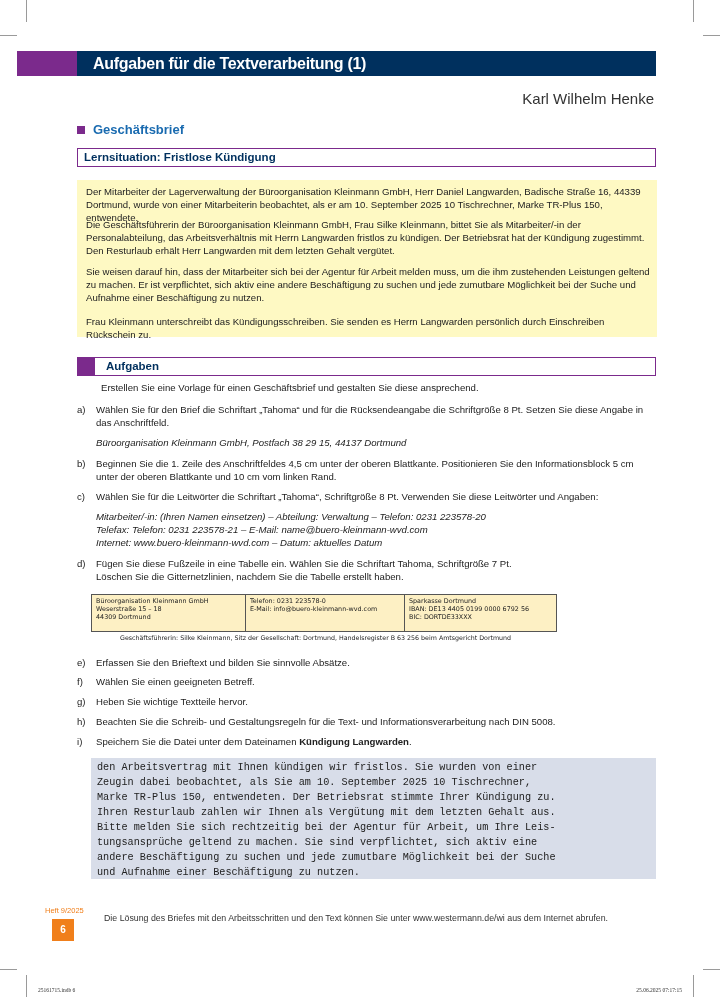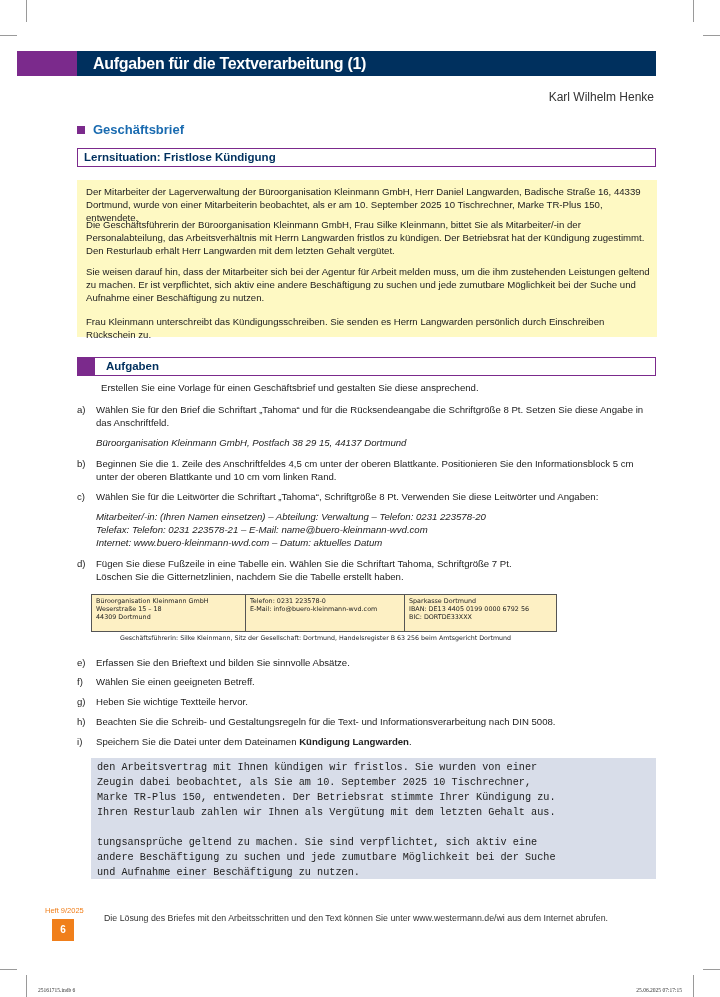--- a/index.html
+++ b/index.html
@@ -3,21 +3,21 @@
 <meta charset="utf-8">
 <style>
   html, body { margin:0; padding:0; }
   body { width:720px; height:997px; background:#ffffff; position:relative; overflow:hidden;
          font-family:"Liberation Sans", sans-serif; color:#222; }
   .crop { position:absolute; background:#9a9a9a; }
   .header-bar { position:absolute; left:17px; top:51px; width:639px; height:25px; background:#00305e;text-align:right; }
   .header-accent { position:absolute; left:0; top:0; width:60px; height:25px; background:#7b2a8c; }
   .header-title { position:absolute; left:76px; top:0; line-height:25px; color:#fff; font-weight:bold;
                   font-size:16px; font-family:"Liberation Sans", sans-serif; letter-spacing:-0.3px; }
-  .author { position:absolute; right:66px; top:90px; font-size:12px; color:#333; }
+  .author { position:absolute; right:66px; top:90px; font-size:15px; color:#333; }
   .section-title { position:absolute; left:77px; top:122px; display:flex; align-items:center; }
   .section-square { width:8px; height:8px; background:#7b2a8c; margin-right:8px; }
   .section-label { color:#1a6bb0; font-size:13px; font-weight:bold; }
   .lern-box { position:absolute; left:77px; top:148px; width:577px; height:17px; border:1.5px solid #7b2a8c; }
   .lern-label { position:absolute; left:6px; top:0; line-height:17px; font-size:11.5px; font-weight:bold; color:#00305e; }
   .situation { position:absolute; left:77px; top:180px; width:580px; height:157px; background:#fef9c3; }
   .situation p { margin:0; position:absolute; left:9px; width:566px; font-size:9.6px; line-height:13px; color:#222; }
   .aufg-box { position:absolute; left:77px; top:357px; width:577px; height:17px; border:1.5px solid #7b2a8c; }
   .aufg-accent { position:absolute; left:0; top:0; width:17px; height:17px; background:#7b2a8c; }
   .aufg-label { position:absolute; left:28px; top:0; line-height:17px; font-size:11.5px; font-weight:bold; color:#00305e; }
@@ -148,20 +148,21 @@
 <div class="task" style="top:735px;">
   <span class="letter">i)</span>
   <span class="body"><span>Speichern Sie die Datei unter dem Dateinamen </span><b>Kündigung Langwarden</b><span>.</span></span>
 </div>
 
 <div class="letter-box">
   <div class="line" style="top:3px;">den Arbeitsvertrag mit Ihnen kündigen wir fristlos. Sie wurden von einer</div>
   <div class="line" style="top:18px;">Zeugin dabei beobachtet, als Sie am 10. September 2025 10 Tischrechner,</div>
   <div class="line" style="top:33px;">Marke TR-Plus 150, entwendeten. Der Betriebsrat stimmte Ihrer Kündigung zu.</div>
   <div class="line" style="top:48px;">Ihren Resturlaub zahlen wir Ihnen als Vergütung mit dem letzten Gehalt aus.</div>
+  <div class="line" style="top:63px;">Bitte melden Sie sich rechtzeitig bei der Agentur für Arbeit, um Ihre Leis-</div>
   <div class="line" style="top:78px;">tungsansprüche geltend zu machen. Sie sind verpflichtet, sich aktiv eine</div>
   <div class="line" style="top:93px;">andere Beschäftigung zu suchen und jede zumutbare Möglichkeit bei der Suche</div>
   <div class="line" style="top:108px;">und Aufnahme einer Beschäftigung zu nutzen.</div>
 </div>
 
 <div class="issue">Heft 9/2025</div>
 <div class="page-num">6</div>
 <div class="footnote">Die Lösung des Briefes mit den Arbeitsschritten und den Text können Sie unter www.westermann.de/wi aus dem Internet abrufen.</div>
 
 <div class="slug" style="left:38px;">25161715.indb   6</div>

